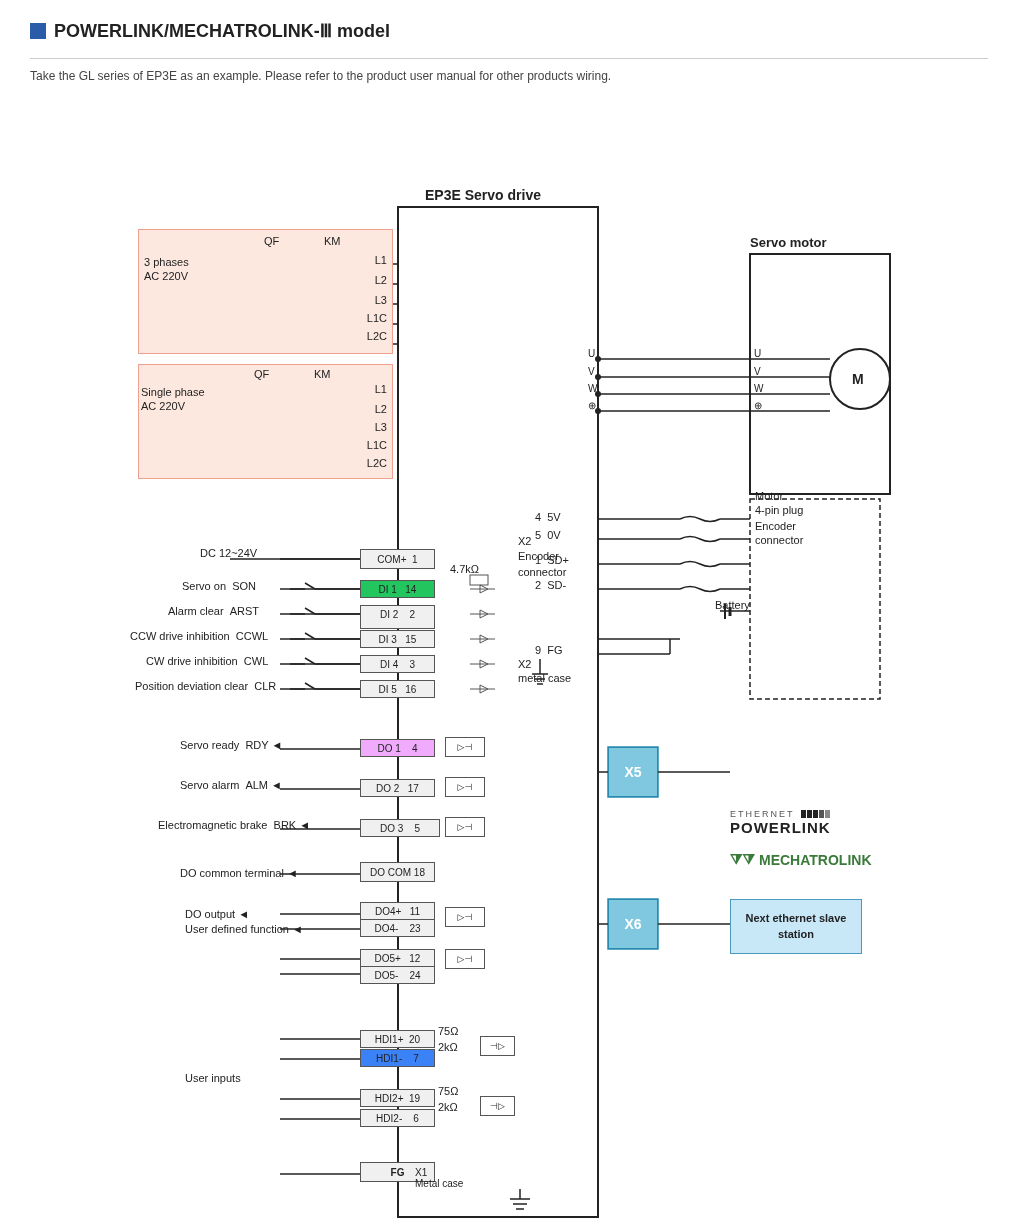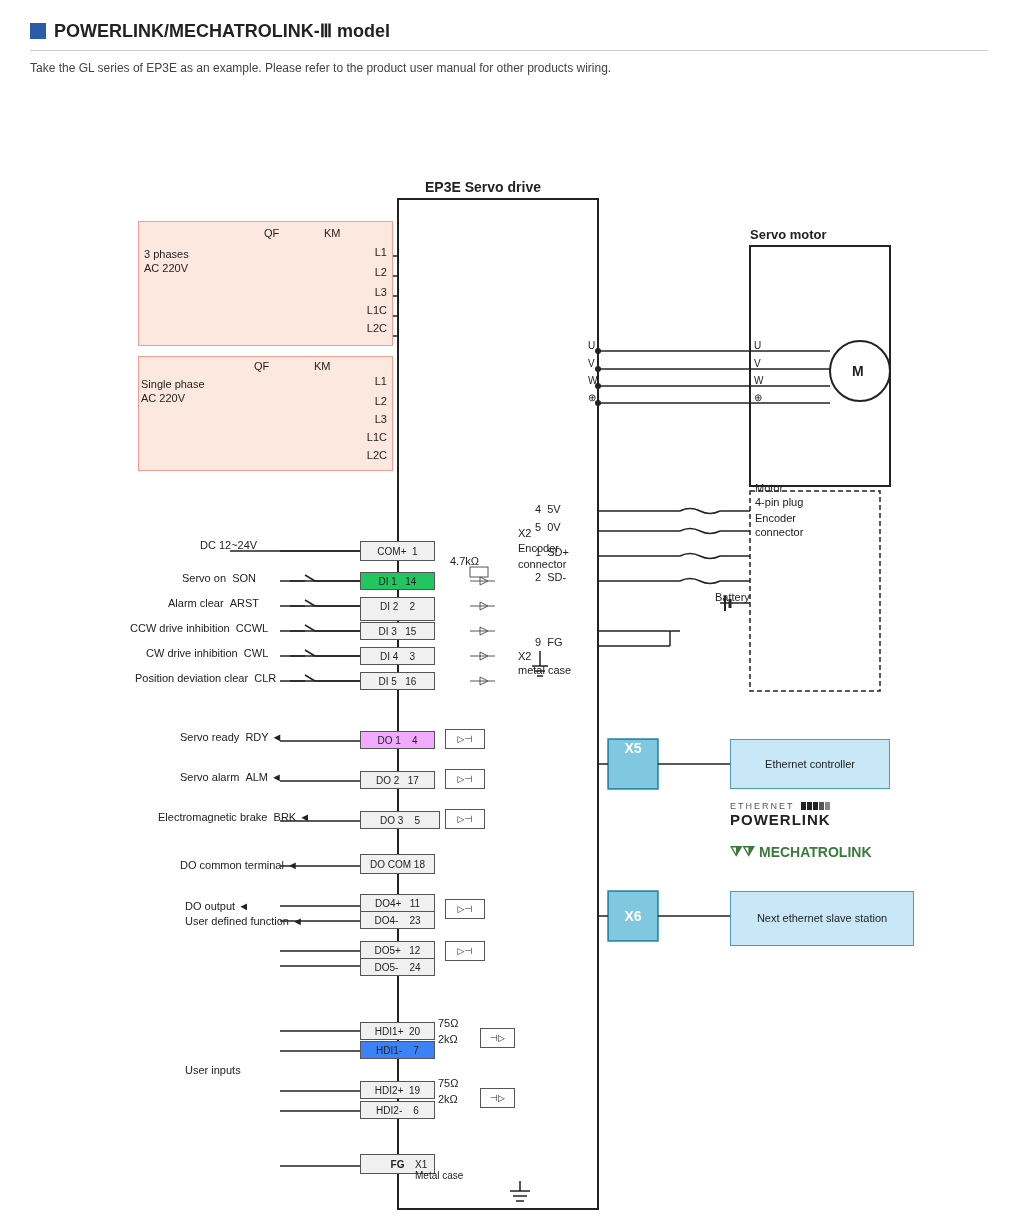--- a/index.html
+++ b/index.html
@@ -9,21 +9,21 @@
       width: 1018px;
       min-height: 1231px;
       padding: 20px 30px;
       font-size: 12px;
       color: #222;
     }
     .page-header {
       display: flex;
       align-items: center;
       border-bottom: 1px solid #ccc;
-      padding-bottom: 8px;
+      padding-bottom: 16px;
       margin-bottom: 10px;
     }
     .header-icon {
       width: 16px;
       height: 16px;
       background: #2a5caa;
       margin-right: 8px;
       flex-shrink: 0;
     }
     .page-title {
@@ -497,49 +497,46 @@
     X2<br>metal case
   </div>
 
   <div class="abs lbl" style="left:725px; top:390px; font-size:11px; line-height:1.3;">
     Motor<br>4-pin plug
   </div>
   <div class="abs lbl" style="left:725px; top:420px; font-size:11px; line-height:1.3;">
     Encoder<br>connector
   </div>
 
-  <div class="abs" style="left:578px; top:648px; width:50px; height:50px; background:#7fc8e0; border:1.5px solid #2a8ab0; display:flex; align-items:flex-start; justify-content:center;">
+  <div class="abs" style="left:578px; top:648px; width:50px; height:50px; background:#7fc8e0; border:1.5px solid #2a8ab0; display:flex; align-items:center; justify-content:center;">
     <span style="font-size:14px; font-weight:bold; color:#fff;">X5</span>
   </div>
 
   <div class="abs" style="left:578px; top:800px; width:50px; height:50px; background:#7fc8e0; border:1.5px solid #2a8ab0; display:flex; align-items:center; justify-content:center;">
     <span style="font-size:14px; font-weight:bold; color:#fff;">X6</span>
   </div>
 
-  <div class="abs ctrl-box" style="left:700px; top:648px; width:160px; height:50px; display:flex; align-items:center; justify-content:center;">
-    <span>Ethernet controller</span>
-  </div>
 
   <div class="abs" style="left:700px; top:710px;">
     <div style="font-size:9px; color:#555; letter-spacing:2px; display:flex; align-items:center; gap:2px;">
       <span>ETHERNET</span>
       <span style="display:inline-flex; gap:1px; margin-left:4px;">
         <span style="display:inline-block; width:5px; height:8px; background:#222;"></span>
         <span style="display:inline-block; width:5px; height:8px; background:#222;"></span>
         <span style="display:inline-block; width:5px; height:8px; background:#222;"></span>
         <span style="display:inline-block; width:5px; height:8px; background:#555;"></span>
         <span style="display:inline-block; width:5px; height:8px; background:#888;"></span>
       </span>
     </div>
     <div style="font-size:15px; font-weight:bold; color:#222; letter-spacing:1px;">POWERLINK</div>
   </div>
 
   <div class="abs" style="left:700px; top:752px; display:flex; align-items:center; gap:4px;">
     <span style="color:#3a7a3a; font-size:14px; font-weight:bold;">⧩⧩</span>
     <span style="font-size:14px; font-weight:bold; color:#3a7a3a;">MECHATROLINK</span>
   </div>
 
-  <div class="abs ctrl-box" style="left:700px; top:800px; width:184px; height:55px; display:flex; align-items:center; justify-content:center; text-align:center;">
+  <div class="abs ctrl-box" style="left:700px; top:800px; width:132px; height:55px; display:flex; align-items:center; justify-content:center; text-align:center;font-weight:bold;">
     <span style="line-height:1.4;">Next ethernet
 slave station</span>
   </div>
 
 </div>
 
 </body></html>

